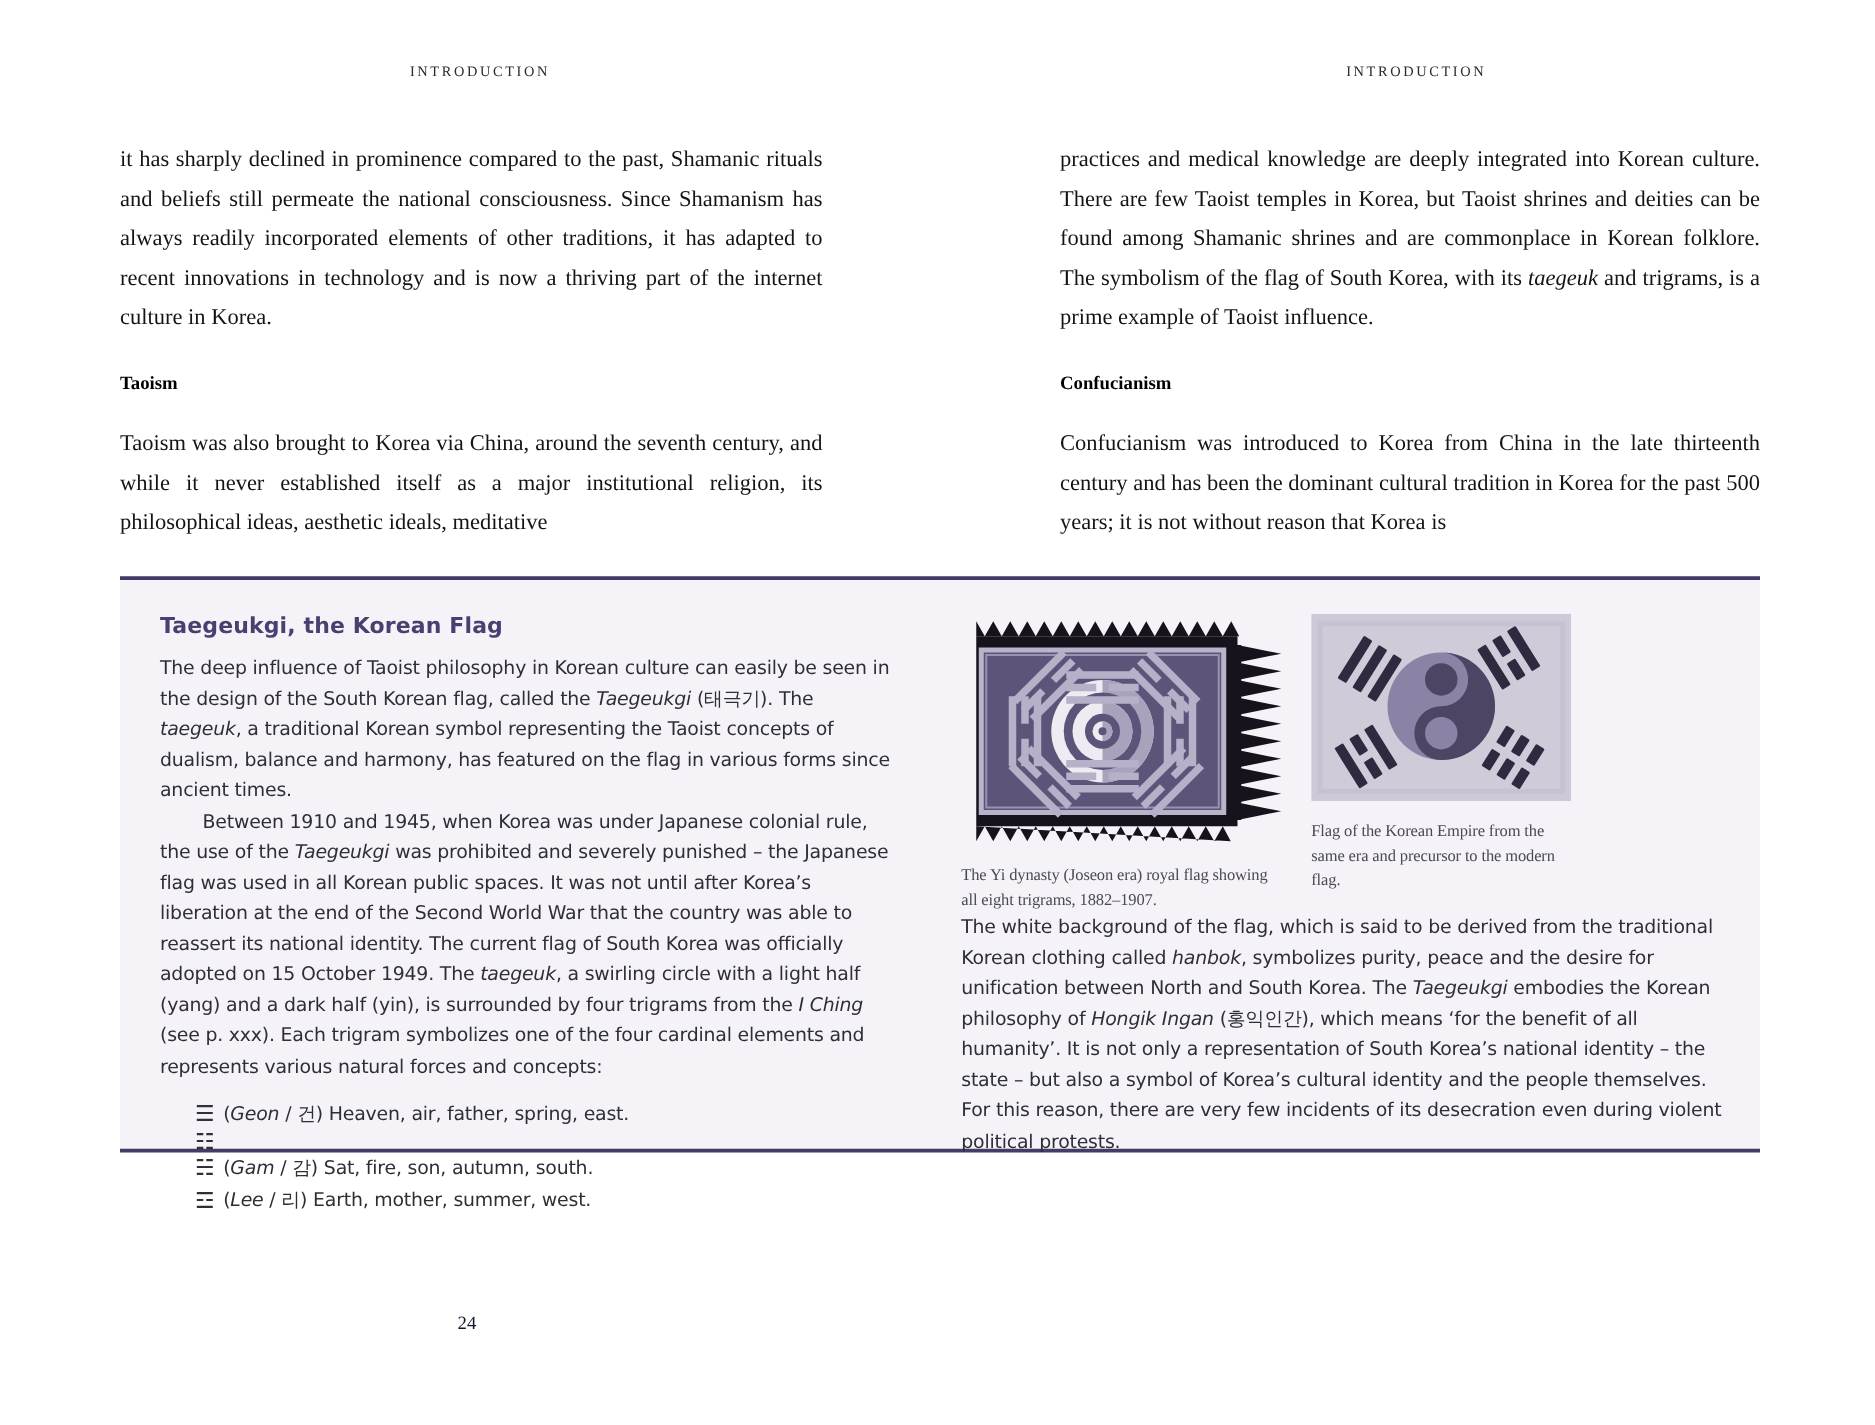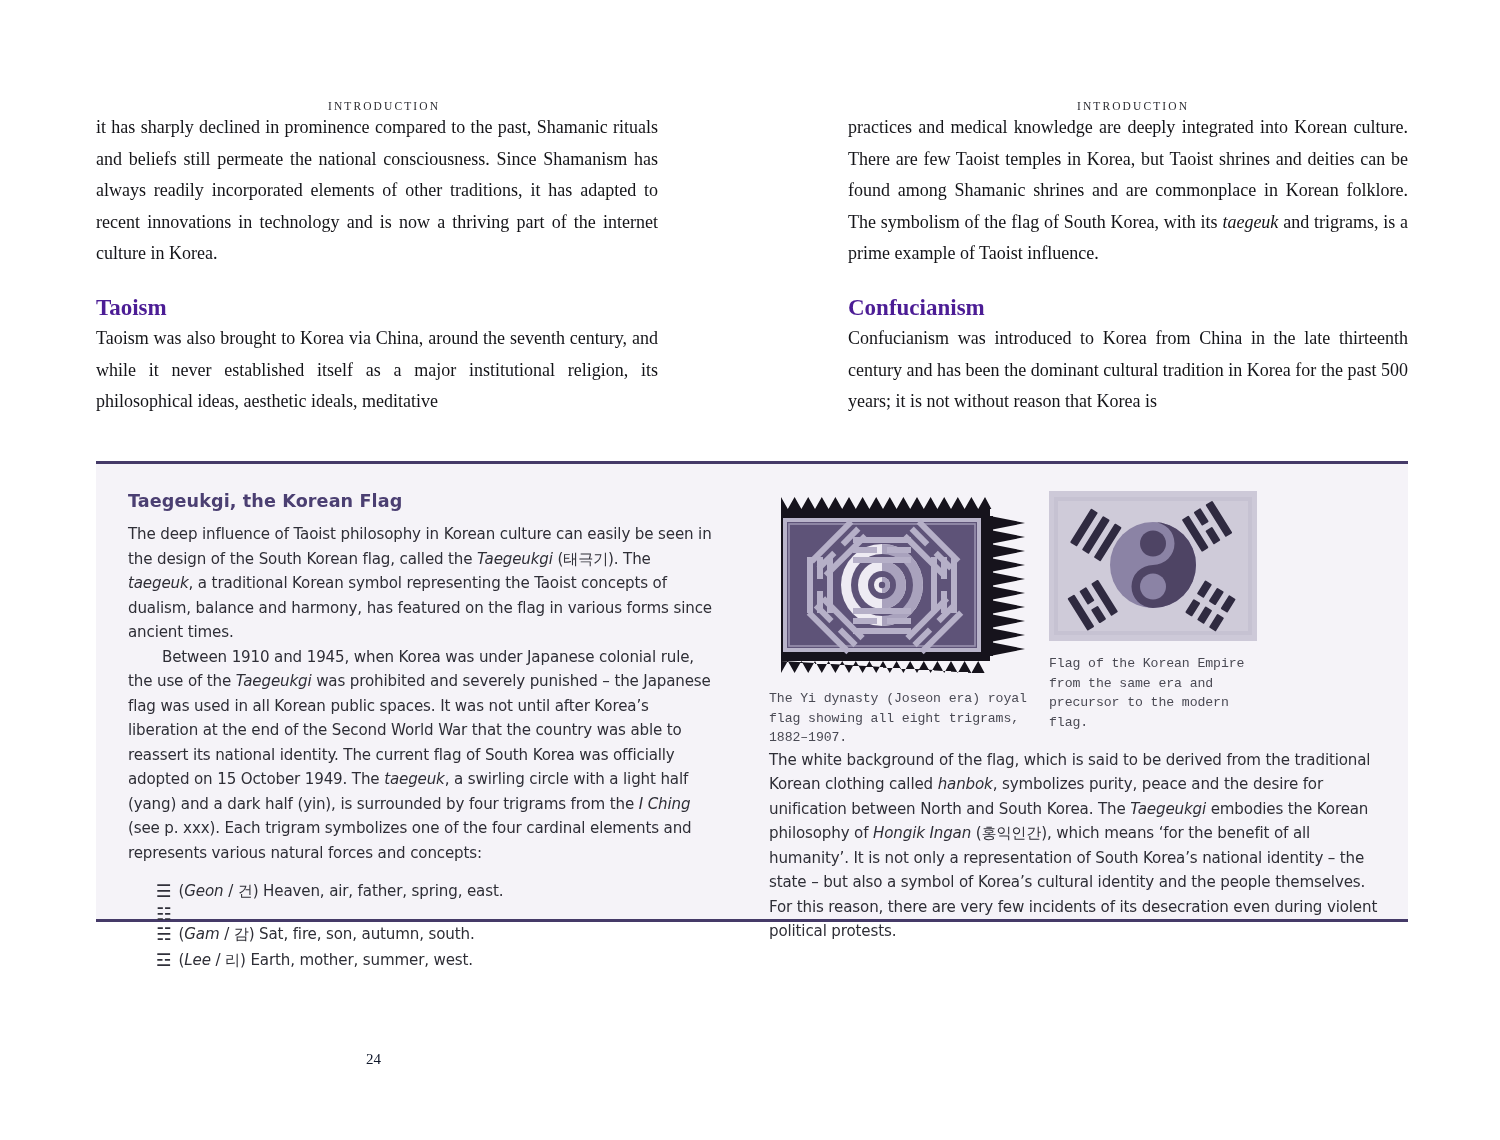--- a/index.html
+++ b/index.html
@@ -31,21 +31,20 @@
     position: absolute;
     top: 52px;
     left: 16px;
     right: 0;
     text-align: center;
     font-family: "Liberation Serif", serif;
     font-size: 11.5px;
     letter-spacing: 2.1px;
     color: #2a2a30;
     text-transform: uppercase;
-    margin-top: 48px;
   }
   .page-left .runhead { padding-left: 2px; }
 
   
   .col {
     position: absolute;
     top: 112px;
   }
   .page-left .col { left: 96px; width: 562px; }
   .page-right .col { left: 98px; width: 560px; }
@@ -57,26 +56,26 @@
     text-align: justify;
     text-justify: inter-word;
     margin: 0;
     color: #141418;
     hyphens: manual;
   }
 
   .subhead {
     font-family: "Liberation Serif", serif;
     font-weight: bold;
-    font-size: 23px;
+    font-size: 15px;
     line-height: 31.5px;
     margin: 22px 0 0 0;
-    color: #4c1d95;
-  }
-  .after-head { margin-top: 0; }
+    color: #000000;
+  }
+  .after-head { margin-top: 16px; }
   em { font-style: italic; }
 
   
   .feature {
     position: absolute;
     left: 96px;
     top: 461px;
     width: 1312px;
     height: 461px;
     background: #f5f3f8;
@@ -137,21 +136,21 @@
   .img-row {
     display: flex;
     gap: 22px;
     align-items: flex-start;
   }
   .fig { display: block; }
   .fig-a { width: 258px; }
   .fig-b { width: 208px; margin-top: 20px; }
 
   .caption {
-    font-family: Liberation Mono, monospace;
+    font-family: Liberation Serif, serif;
     font-size: 13.2px;
     line-height: 19.5px;
     color: #4a4a54;
     letter-spacing: -.1px;
     margin-top: 9px;
   }
 
   .right-para {
   }
 

